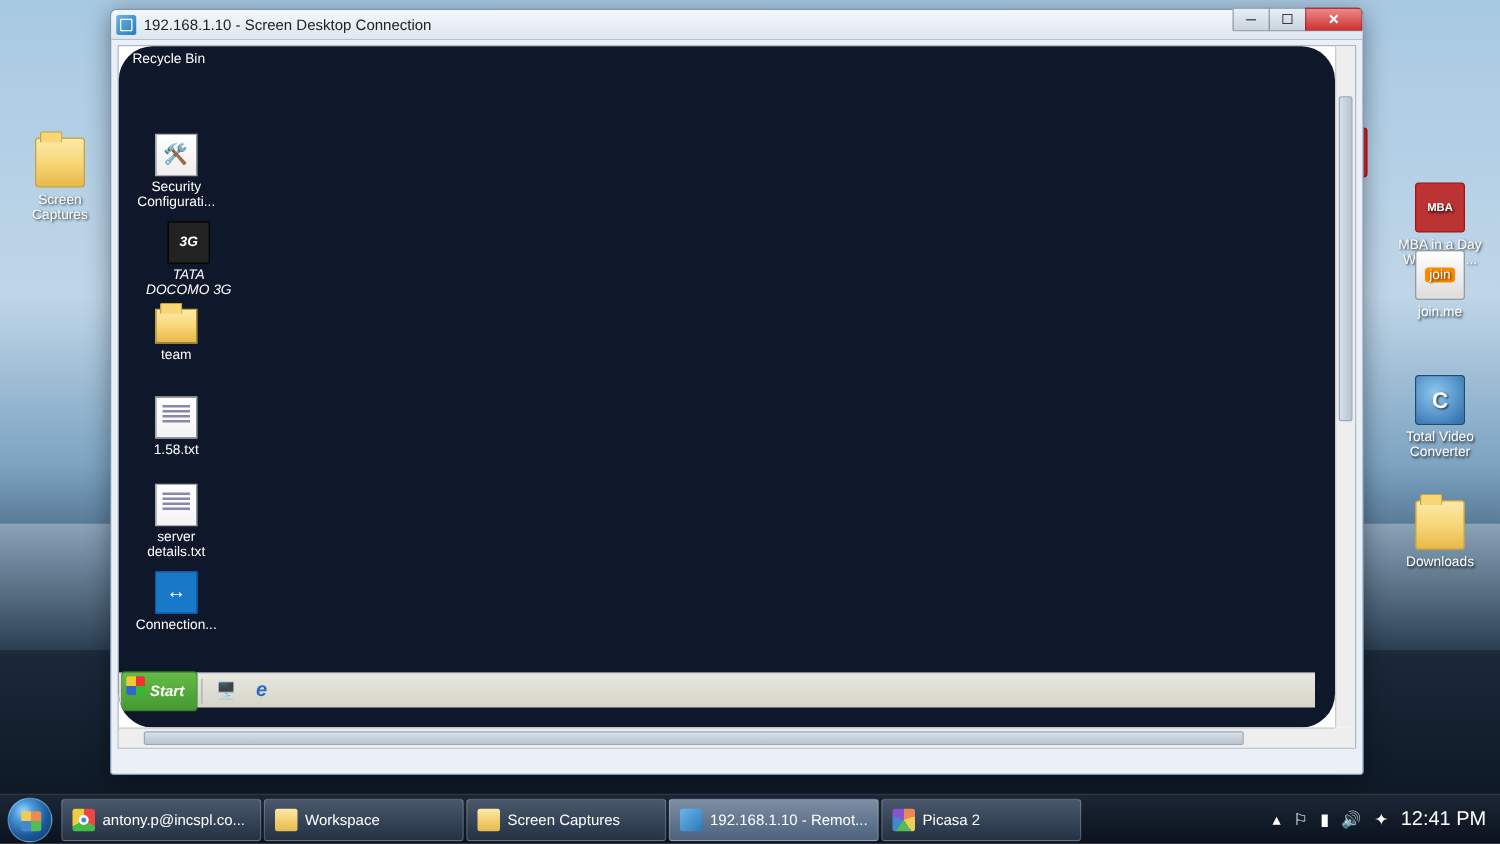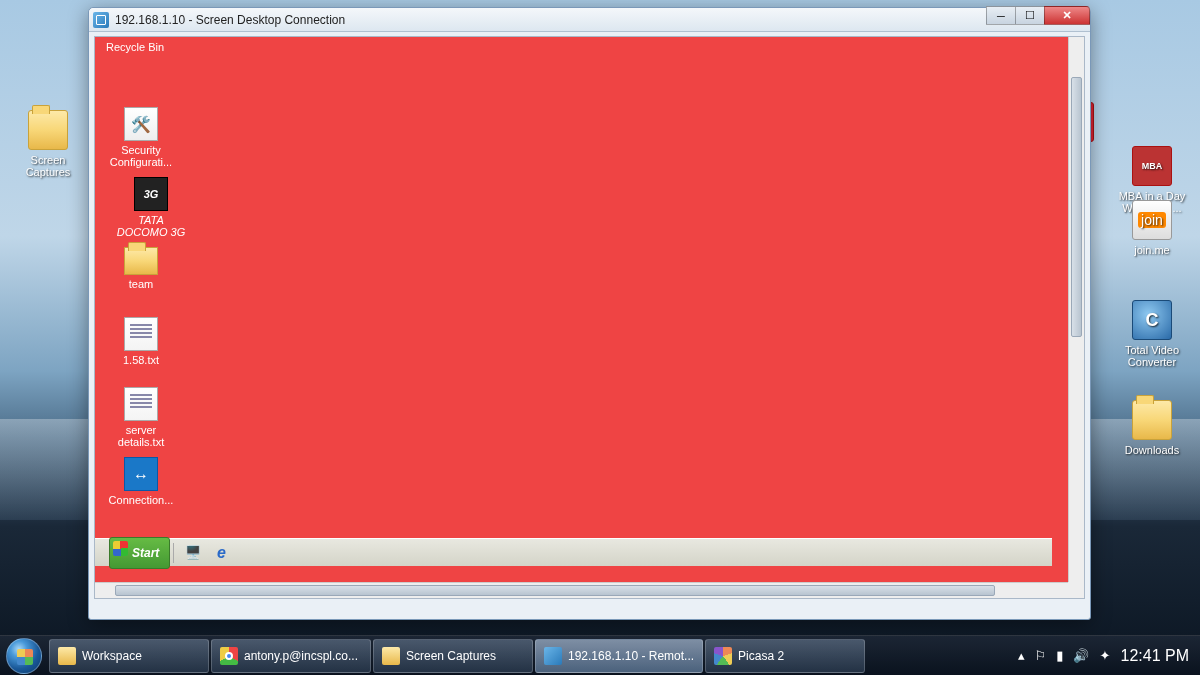--- a/index.html
+++ b/index.html
@@ -49,21 +49,21 @@
 .win-close { background: linear-gradient(#e88,#c33); color:#fff; border-radius:0 4px 0 0; width:46px;}
 .win-close span{font-weight:bold;}
 
 
 .rdc-client {
   position: absolute; left: 5px; right: 5px; top: 28px; bottom: 20px;
   background: #fff; border: 1px solid #aab8c8;
 }
 .remote-desktop {
   position: absolute; inset: 0 16px 16px 0;
-  background: #ef4444; overflow: hidden;
+  background: #0f172a; overflow: hidden; border-radius: 27px;
 }
 .v-scroll { position: absolute; right: 0; top: 0; bottom: 16px; width: 16px; background: #eee; border-left: 1px solid #ccc;}
 .v-scroll .thumb { position:absolute; left:2px; right:2px; top:40px; height:260px; background: linear-gradient(to right,#d8e0e8,#b8c4d0); border:1px solid #9aa8b8; border-radius:2px;}
 .h-scroll { position: absolute; left:0; right:16px; bottom:0; height:16px; background:#eee; border-top:1px solid #ccc;}
 .h-scroll .thumb { position:absolute; top:2px; bottom:2px; left:20px; width:880px; background: linear-gradient(to bottom,#d8e0e8,#b8c4d0); border:1px solid #9aa8b8; border-radius:2px;}
 .scroll-corner { position:absolute; right:0; bottom:0; width:16px; height:16px; background:#eee;}
 
 
 .r-icon { position:absolute; width:72px; text-align:center; color:#fff; font-size:11px; }
 .r-icon .ico { width:34px; height:34px; margin:0 auto 3px; }
@@ -73,21 +73,21 @@
 .ico-3g { background:#222; color:#fff; display:flex; align-items:center; justify-content:center; font-size:11px; font-weight:bold; border:1px solid #000;}
 .ico-sec { background:linear-gradient(#fff,#eee); border:1px solid #aaa; position:relative; display:flex; align-items:center; justify-content:center; font-size:16px;}
 .ico-tv { background:#1a78c8; border:1px solid #0a58a8; display:flex; align-items:center; justify-content:center; color:#fff; font-size:16px;}
 
 
 .remote-taskbar {
   position:absolute; left:0; right:16px; bottom:16px; height:28px;
   background: linear-gradient(to bottom, #e8e8e0, #d4d4c8);
   border-top:1px solid #fff; display:flex; align-items:center; padding:2px;
 }
-.start-btn { height:32px; padding:0 10px 0 22px; background: linear-gradient(#6b4,#493); border:1px solid #3a7a2a; color:#fff; font-weight:bold; font-style:italic; font-size:12px; border-radius:3px; position:relative; display:flex; align-items:center;margin-left:12px;}
+.start-btn { height:32px; padding:0 10px 0 22px; background: linear-gradient(#6b4,#493); border:1px solid #3a7a2a; color:#fff; font-weight:bold; font-style:italic; font-size:12px; border-radius:3px; position:relative; display:flex; align-items:center;}
 .start-btn::before{content:"";position:absolute;left:3px;top:3px;width:15px;height:15px;background:conic-gradient(#e33 0 90deg,#3b3 90deg 180deg,#36c 180deg 270deg,#ec3 270deg);border-radius:2px;}
 .ql { width:24px; height:22px; margin-left:4px; display:flex; align-items:center; justify-content:center; border:1px solid transparent;}
 .ql-ie { color:#2a6ac8; font-size:16px;}
 .ql-desk { font-size:13px;}
 
 
 .host-taskbar {
   position:absolute; left:0; right:0; bottom:0; height:40px;
   background: linear-gradient(to bottom, rgba(30,40,55,0.85), rgba(10,18,30,0.92));
   border-top:1px solid rgba(255,255,255,0.15);
@@ -134,21 +134,21 @@
 <div class="host-icon" style="right:90px; top:102px;">
   <div class="ico ico-pdf">PDF</div>
   <div>1...</div>
 </div>
 <div class="host-icon" style="right:12px; top:102px;">
   <div class="ico ico-pdf" style="background:#b33;margin-top:44px;">MBA</div>
   <div>MBA in a Day What You ...</div>
 </div>
 <div class="host-icon" style="right:12px; top:200px;">
   <div class="ico ico-app">
-      <span style="background:#f80;color:#fff;padding:0 3px;border-radius:3px;font-size:14px;">join</span>
+      <span style="background:#f80;color:#fff;padding:0 3px;border-radius:3px;font-size:11px;">join</span>
     </div>
   <div>join.me</div>
 </div>
 <div class="host-icon" style="right:12px; top:300px;">
   <div class="ico ico-c">C</div>
   <div>Total Video Converter</div>
 </div>
 <div class="host-icon" style="right:12px; top:400px;">
   <div class="ico ico-folder"></div>
   <div>Downloads</div>
@@ -227,26 +227,26 @@
     <div class="scroll-corner"></div>
   </div>
 </div>
 
 <div class="host-taskbar">
   <div class="start-orb">
       <div class="orb"></div>
     </div>
 
   <div class="task-item">
+    <div class="ti-ico ti-chrome"></div>
+    <span>antony.p@incspl.co...</span>
+  </div>
+  <div class="task-item">
     <div class="ti-ico ti-folder"></div>
     <span>Workspace</span>
-  </div>
-  <div class="task-item">
-    <div class="ti-ico ti-chrome"></div>
-    <span>antony.p@incspl.co...</span>
   </div>
   <div class="task-item">
     <div class="ti-ico ti-folder"></div>
     <span>Screen Captures</span>
   </div>
   <div class="task-item active">
     <div class="ti-ico ti-rdc"></div>
     <span>192.168.1.10 - Remot...</span>
   </div>
   <div class="task-item">

